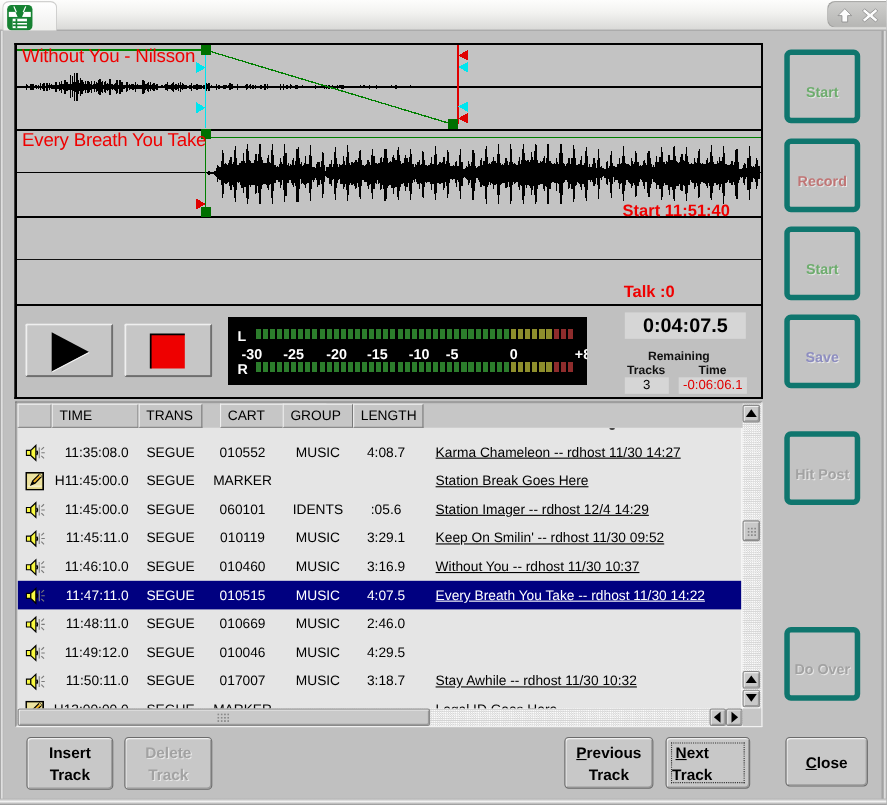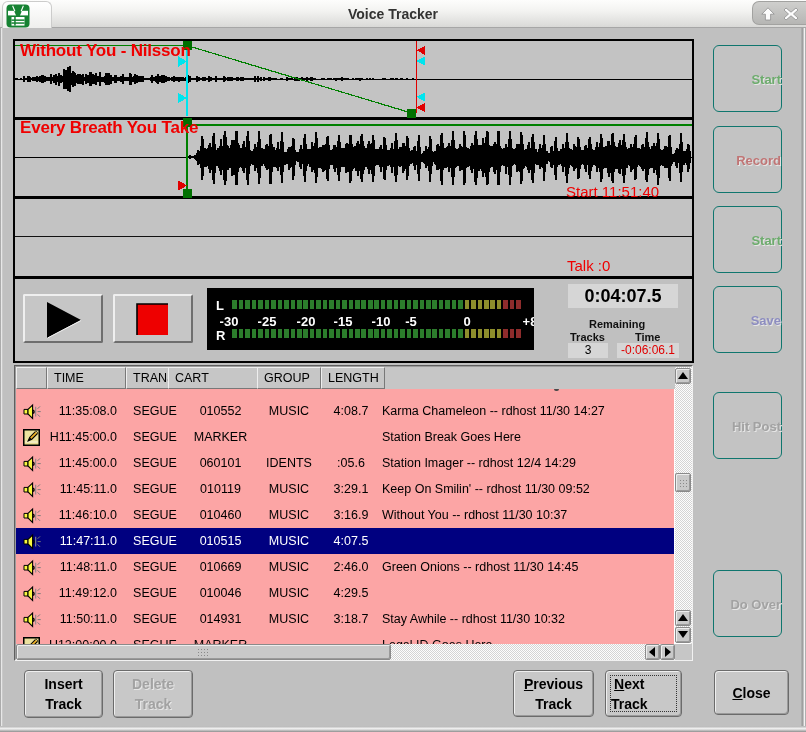--- a/index.html
+++ b/index.html
@@ -6,85 +6,84 @@
 .abs{position:absolute;}
 
 #titlebar{position:absolute;left:0;top:0;width:806px;height:28px;
  background:linear-gradient(180deg,#fdfdfc 0%,#f3f3f1 40%,#e4e4e2 75%,#d9d9d7 100%);
  border-bottom:1px solid #a6a6a6;}
 #icontab{position:absolute;left:2px;top:1px;width:50px;height:27px;background:linear-gradient(180deg,#ffffff,#efefed);border:1px solid #cccccb;border-bottom:none;border-radius:6px 6px 0 0;}
 #btntab{position:absolute;right:0;top:1px;width:54px;height:24px;background:linear-gradient(180deg,#cfcfcd,#b6b6b4);border:1px solid #a2a2a0;border-right:none;border-radius:7px 0 0 7px;}
 #wtitle{position:absolute;left:0;top:6px;width:786px;text-align:center;font-weight:bold;font-size:14px;color:#333332;}
 
 #tracker{position:absolute;left:13px;top:39px;width:681px;height:324px;}
-.tlabel{position:absolute;font-weight:bold;font-size:17px;color:#ef0000;white-space:pre;letter-spacing:-0.2px;}
-.tlabel2{position:absolute;font-weight:normal;font-size:15px;color:#ef0000;white-space:pre;}
+.tlabel{position:absolute;font-weight:normal;font-size:17px;color:#ef0000;white-space:pre;letter-spacing:-0.2px;}
+.tlabel2{position:absolute;font-weight:bold;font-size:15px;color:#ef0000;white-space:pre;}
 
 .tbtn{position:absolute;background:#c6c6c6;border-radius:2px;
  border-top:2px solid #efefef;border-left:2px solid #efefef;
  border-bottom:2px solid #6e6e6e;border-right:2px solid #6e6e6e;}
 
 #clock{position:absolute;left:568px;top:284px;width:110px;height:24px;background:#d6d6d6;
  font-weight:bold;font-size:18px;color:#000;text-align:center;line-height:24px;}
 .slab{position:absolute;font-weight:bold;font-size:11px;color:#111;}
 .vbox{position:absolute;height:15px;background:#d6d6d6;font-size:12px;text-align:center;line-height:15px;}
 
 .rbtn{position:absolute;left:713px;width:69px;height:67px;background:#c3c3c3;
- border:1px solid #0f766e;border-radius:6px;text-align:right;
+ border:5px solid #0f766e;border-radius:6px;text-align:center;
  font-weight:bold;font-size:13px;}
 .rbtn span{position:relative;top:26px;}
 .dis{text-shadow:1px 1px 0 #e6e6e6;}
 
 .bbtn{position:absolute;background:#c8c8c8;border:1px solid #6b6b6b;border-radius:4px;
  box-shadow:inset 1px 1px 0 #efefef, inset -1px -1px 0 #9a9a9a;
  font-weight:bold;font-size:14px;color:#000;text-align:center;line-height:20px;
  display:flex;align-items:center;justify-content:center;}
 
 #tframe{position:absolute;left:14px;top:365px;width:679px;height:296px;
  border-top:1px solid #5f5f5f;border-left:1px solid #5f5f5f;
  border-bottom:1px solid #f1f1f1;border-right:1px solid #f1f1f1;background:#fff;}
 #tframe2{position:absolute;left:0;top:0;width:677px;height:294px;
  border-top:1px solid #9c9c9c;border-left:1px solid #9c9c9c;
  border-bottom:1px solid #d9d9d9;border-right:1px solid #d9d9d9;}
 #thead{position:absolute;left:1px;top:1px;width:675px;height:22px;background:#c6c6c6;font-size:12.5px;color:#000;}
 .hcell{position:absolute;top:0;height:22px;background:#c6c6c6;
  border-top:1px solid #eeeeee;border-left:1px solid #eeeeee;
  border-bottom:1px solid #787878;border-right:1px solid #787878;
  line-height:21px;padding-left:6px;}
-#tbody{position:absolute;left:1px;top:23px;width:658px;height:256px;background:#fca5a5;overflow:hidden;padding-left:12px;}
+#tbody{position:absolute;left:1px;top:23px;width:658px;height:256px;background:#e5e5e5;overflow:hidden;padding-left:12px;}
 .row{position:absolute;left:0;width:658px;height:26px;font-size:12.5px;color:#000;}
 .row span{position:absolute;line-height:26px;white-space:pre;}
 .sel{background:#000080;color:#fff;}
 .c-time{left:31px;width:70px;text-align:right;}
 .c-trans{left:110px;width:58px;text-align:center;}
 .c-cart{left:168px;width:73px;text-align:center;}
 .c-group{left:241px;width:64px;text-align:center;}
 .c-len{left:305px;width:60px;text-align:center;}
-.c-title{left:366px;}
+.c-title{left:380px;text-decoration:underline;}
 .icon{position:absolute;left:7px;top:5px;}
 
 .sbtn{position:absolute;background:#c9c9c9;border:1px solid #8a8a8a;border-radius:2px;
  box-shadow:inset 1px 1px 0 #eeeeee, inset -1px -1px 0 #9a9a9a;}
 .groove{background:repeating-conic-gradient(#fdfdfd 0% 25%,#d4d4d4 0% 50%) 0 0/2px 2px;}
 </style></head>
 <body>
 <div id="titlebar">
  <div id="icontab">
       <span class="abs" style="left:3px;top:2px"><svg width="24" height="24" viewBox="0 0 24 24">
           <rect x="0.5" y="0.5" width="23" height="23" rx="4" fill="#168232"></rect>
           <rect x="2" y="6.8" width="20" height="4.6" fill="#fff"></rect>
           <polygon points="5.8,1.5 18.2,1.5 12,16.2" fill="#168232"></polygon>
           <path d="M6.6 1.8 L8.9 7.2 M17.4 1.8 L15.1 7.2" stroke="#fff" stroke-width="1.1"></path>
           <rect x="5.5" y="13" width="13" height="8.6" fill="#fff"></rect>
           <rect x="8.2" y="13" width="1.5" height="8.6" fill="#168232"></rect>
           <rect x="5.5" y="15.4" width="13" height="1.5" fill="#168232"></rect>
           <rect x="5.5" y="18.3" width="13" height="1.5" fill="#168232"></rect>
         </svg></span>
     </div>
- <div id="wtitle">Voice Tracker</div>
  <div id="btntab">
    <span class="abs" style="left:7px;top:5px"><svg width="16" height="14" viewBox="0 0 16 14">
           <path d="M8 0.8 L14.2 7.2 L10.6 7.2 L10.6 13 L5.4 13 L5.4 7.2 L1.8 7.2 Z" fill="#fcfcfc" stroke="#8e8e8e" stroke-width="0.8"></path>
         </svg></span>
    <span class="abs" style="left:30px;top:5px"><svg width="16" height="14" viewBox="0 0 16 14">
           <path d="M3 1 L8 5.2 L13 1 L15 3 L10.5 7 L15 11 L13 13 L8 8.8 L3 13 L1 11 L5.5 7 L1 3 Z" fill="#fcfcfc" stroke="#8e8e8e" stroke-width="0.8"></path>
         </svg></span>
  </div>
 </div>
 
@@ -255,21 +254,21 @@
 <div class="rbtn dis" style="top:286px"><span style="color:#8d8dc0">Save</span></div>
 <div class="rbtn dis" style="top:392px"><span style="color:#a2a2a2">Hit Post</span></div>
 <div class="rbtn dis" style="top:570px"><span style="color:#a2a2a2">Do Over</span></div>
 
 <div id="tframe">
     <div id="tframe2"></div>
  <div id="thead">
       <div class="hcell" style="left:0px;width:31px"></div>
       <div class="hcell" style="left:31px;width:79px">TIME</div>
       <div class="hcell" style="left:110px;width:58px">TRANS</div>
-      <div class="hcell" style="left:152px;width:97px">CART</div>
+      <div class="hcell" style="left:184px;width:97px">CART</div>
       <div class="hcell" style="left:241px;width:64px">GROUP</div>
       <div class="hcell" style="left:305px;width:64px">LENGTH</div>
     </div>
  <div id="tbody">
       <div style="position:absolute;left:0;top:0px;width:658px;height:10px;overflow:hidden;">
         <div class="row" style="top:-23px">
           <span class="icon"></span>
           <span class="c-time">11:31:00.0</span>
           <span class="c-trans">SEGUE</span>
           <span class="c-cart">010303</span>
@@ -361,35 +360,35 @@
             <path d="M5 6.4 L9.6 2 L9.6 15.4 L5 11 Z" fill="#f8f840" stroke="#000" stroke-width="1.1"></path>
             <path d="M10.3 6.8 A3 3 0 0 1 10.3 10.6" fill="none" stroke="#000" stroke-width="1.3"></path>
             <path d="M12.7 3.8 V13.6" stroke="#8a8a8a" stroke-width="1.1" fill="none"></path>
             <path d="M14.6 5.8 L17 3.4 M14.6 8.6 L17.7 8.6 M14.6 11.4 L17 13.8" stroke="#7a7a7a" stroke-width="1" fill="none"></path>
           </svg></span>
         <span class="c-time">11:47:11.0</span>
         <span class="c-trans">SEGUE</span>
         <span class="c-cart">010515</span>
         <span class="c-group">MUSIC</span>
         <span class="c-len">4:07.5</span>
+        <span class="c-title">Every Breath You Take -- rdhost 11/30 14:22</span>
       </div>
       <div class="row" style="top:165px">
         <span class="icon"><svg width="18" height="17" viewBox="0 0 18 17">
             <path d="M1 6.4 L5 6.4 L5 11 L1 11 Z" fill="#f8f840" stroke="#000" stroke-width="1"></path>
             <path d="M5 6.4 L9.6 2 L9.6 15.4 L5 11 Z" fill="#f8f840" stroke="#000" stroke-width="1.1"></path>
             <path d="M10.3 6.8 A3 3 0 0 1 10.3 10.6" fill="none" stroke="#000" stroke-width="1.3"></path>
             <path d="M12.7 3.8 V13.6" stroke="#8a8a8a" stroke-width="1.1" fill="none"></path>
             <path d="M14.6 5.8 L17 3.4 M14.6 8.6 L17.7 8.6 M14.6 11.4 L17 13.8" stroke="#7a7a7a" stroke-width="1" fill="none"></path>
           </svg></span>
         <span class="c-time">11:48:11.0</span>
         <span class="c-trans">SEGUE</span>
         <span class="c-cart">010669</span>
         <span class="c-group">MUSIC</span>
         <span class="c-len">2:46.0</span>
-        <span class="c-title">Green Onions -- rdhost 11/30 14:45</span>
       </div>
       <div class="row" style="top:191px">
         <span class="icon"><svg width="18" height="17" viewBox="0 0 18 17">
             <path d="M1 6.4 L5 6.4 L5 11 L1 11 Z" fill="#f8f840" stroke="#000" stroke-width="1"></path>
             <path d="M5 6.4 L9.6 2 L9.6 15.4 L5 11 Z" fill="#f8f840" stroke="#000" stroke-width="1.1"></path>
             <path d="M10.3 6.8 A3 3 0 0 1 10.3 10.6" fill="none" stroke="#000" stroke-width="1.3"></path>
             <path d="M12.7 3.8 V13.6" stroke="#8a8a8a" stroke-width="1.1" fill="none"></path>
             <path d="M14.6 5.8 L17 3.4 M14.6 8.6 L17.7 8.6 M14.6 11.4 L17 13.8" stroke="#7a7a7a" stroke-width="1" fill="none"></path>
           </svg></span>
         <span class="c-time">11:49:12.0</span>
@@ -401,21 +400,21 @@
       <div class="row" style="top:217px">
         <span class="icon"><svg width="18" height="17" viewBox="0 0 18 17">
             <path d="M1 6.4 L5 6.4 L5 11 L1 11 Z" fill="#f8f840" stroke="#000" stroke-width="1"></path>
             <path d="M5 6.4 L9.6 2 L9.6 15.4 L5 11 Z" fill="#f8f840" stroke="#000" stroke-width="1.1"></path>
             <path d="M10.3 6.8 A3 3 0 0 1 10.3 10.6" fill="none" stroke="#000" stroke-width="1.3"></path>
             <path d="M12.7 3.8 V13.6" stroke="#8a8a8a" stroke-width="1.1" fill="none"></path>
             <path d="M14.6 5.8 L17 3.4 M14.6 8.6 L17.7 8.6 M14.6 11.4 L17 13.8" stroke="#7a7a7a" stroke-width="1" fill="none"></path>
           </svg></span>
         <span class="c-time">11:50:11.0</span>
         <span class="c-trans">SEGUE</span>
-        <span class="c-cart">014931</span>
+        <span class="c-cart">017007</span>
         <span class="c-group">MUSIC</span>
         <span class="c-len">3:18.7</span>
         <span class="c-title">Stay Awhile -- rdhost 11/30 10:32</span>
       </div>
       <div class="row" style="top:243px">
         <span class="icon"><svg width="17" height="17" viewBox="0 0 17 17">
             <rect x="0.75" y="0.75" width="15.5" height="15.5" fill="#e7dc8e" stroke="#000" stroke-width="1.5"></rect>
             <rect x="2.2" y="2.2" width="12.6" height="10.2" fill="#ece2a0"></rect>
             <rect x="2.2" y="12.2" width="12.6" height="1.6" fill="#f4eecb"></rect>
             <path d="M5.2 11.8 L6.8 8.2 L12.8 2.2 L14.8 4.2 L8.8 10.2 Z" fill="#f0b428" stroke="#000" stroke-width="1.1"></path>

